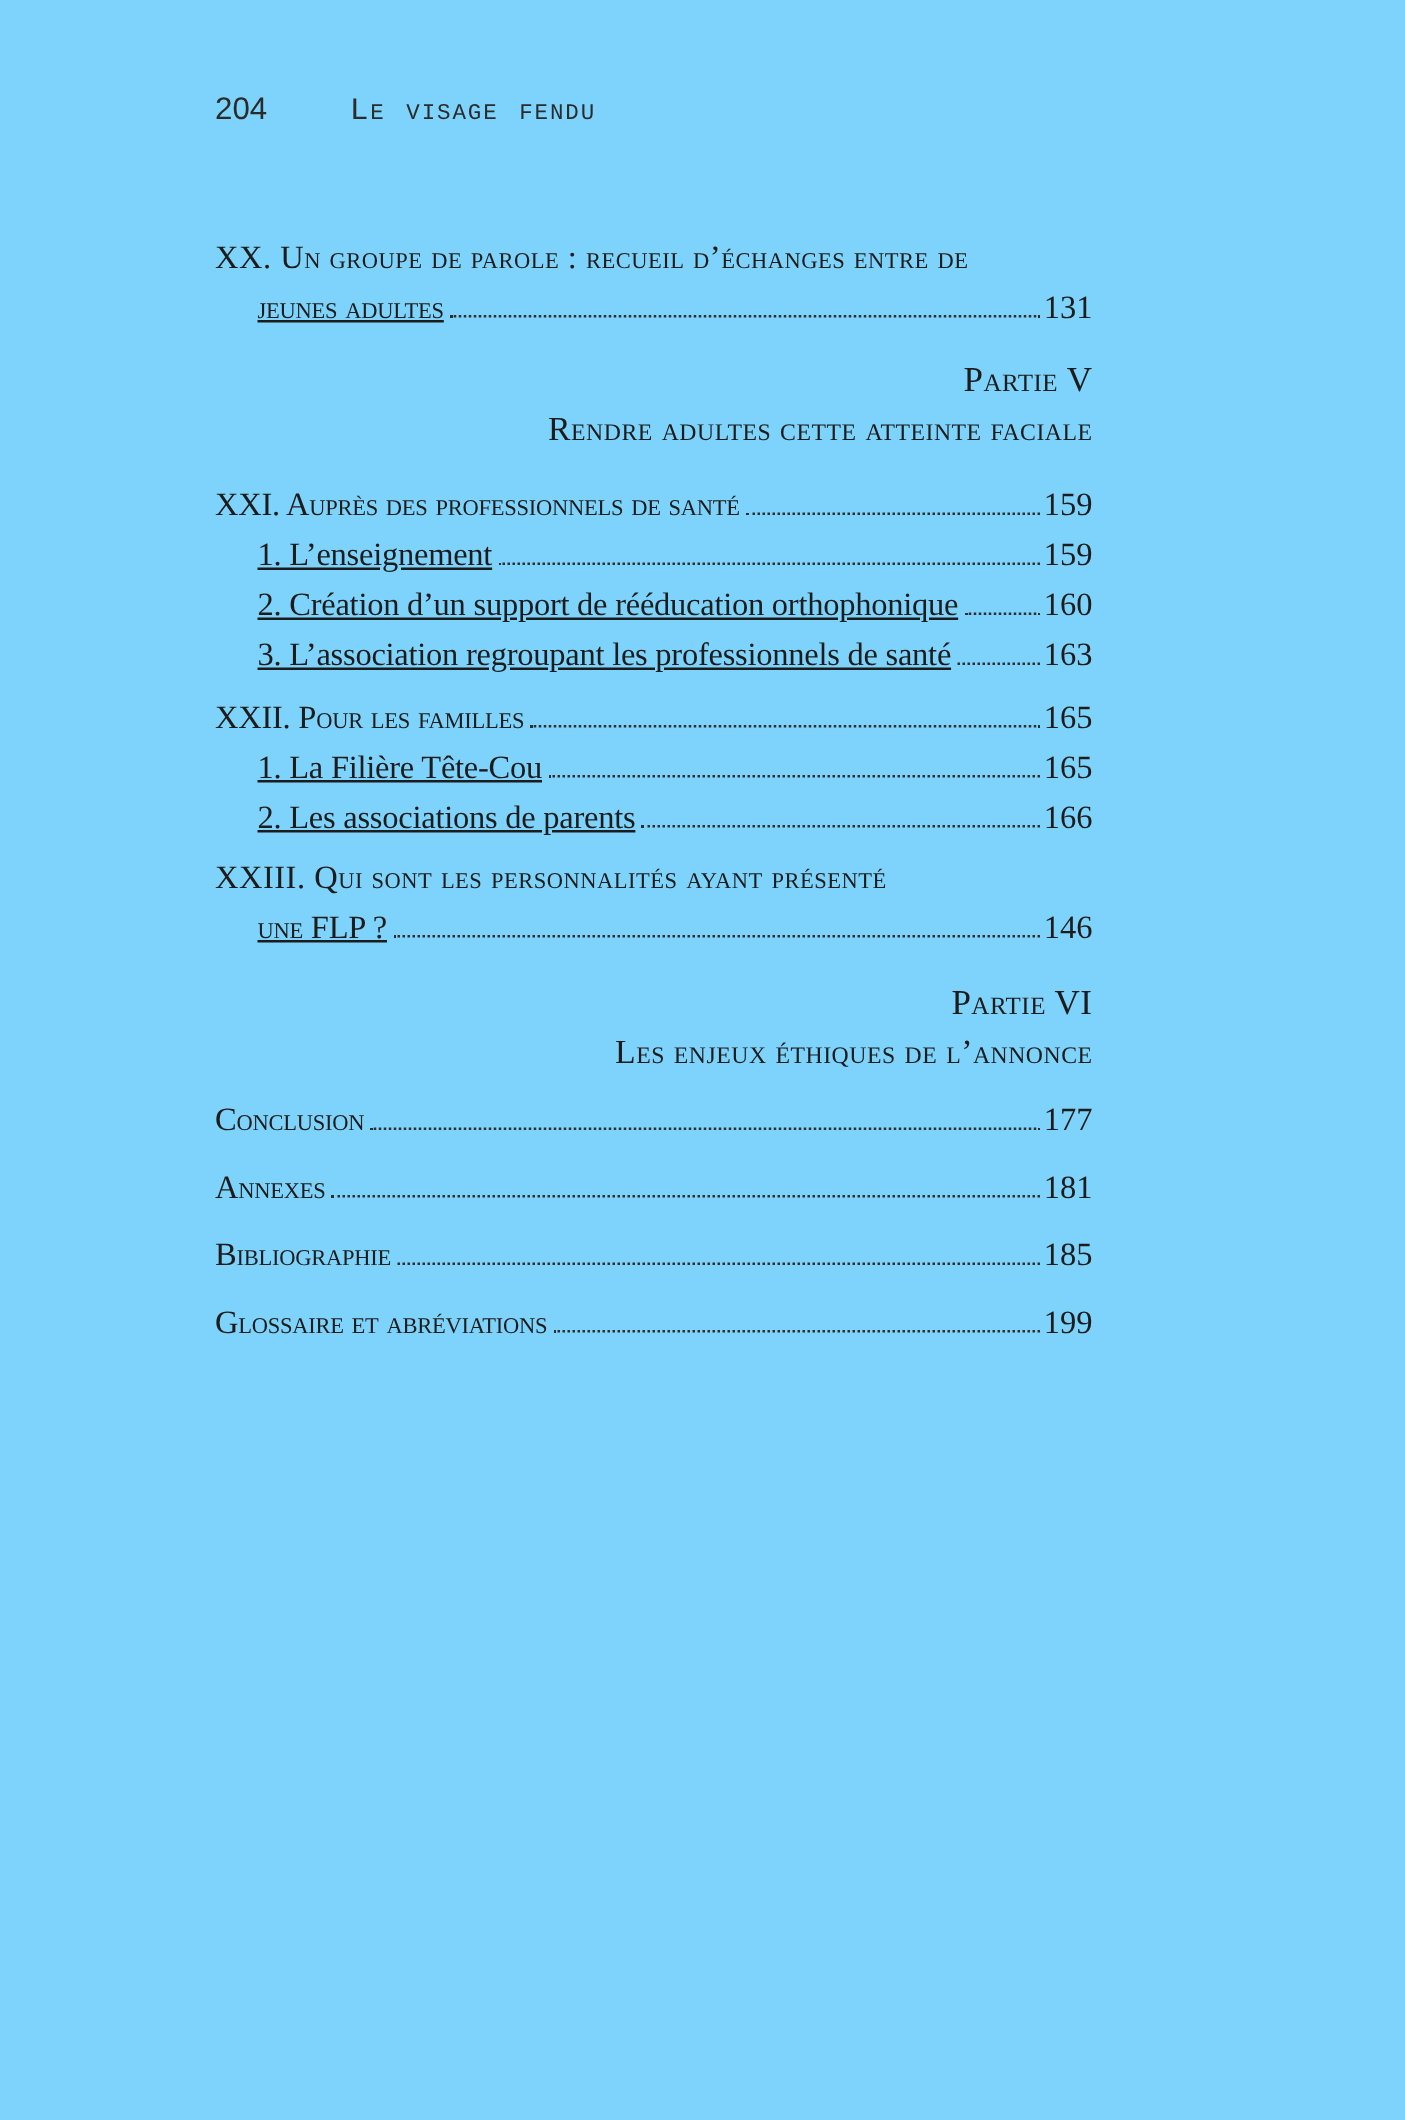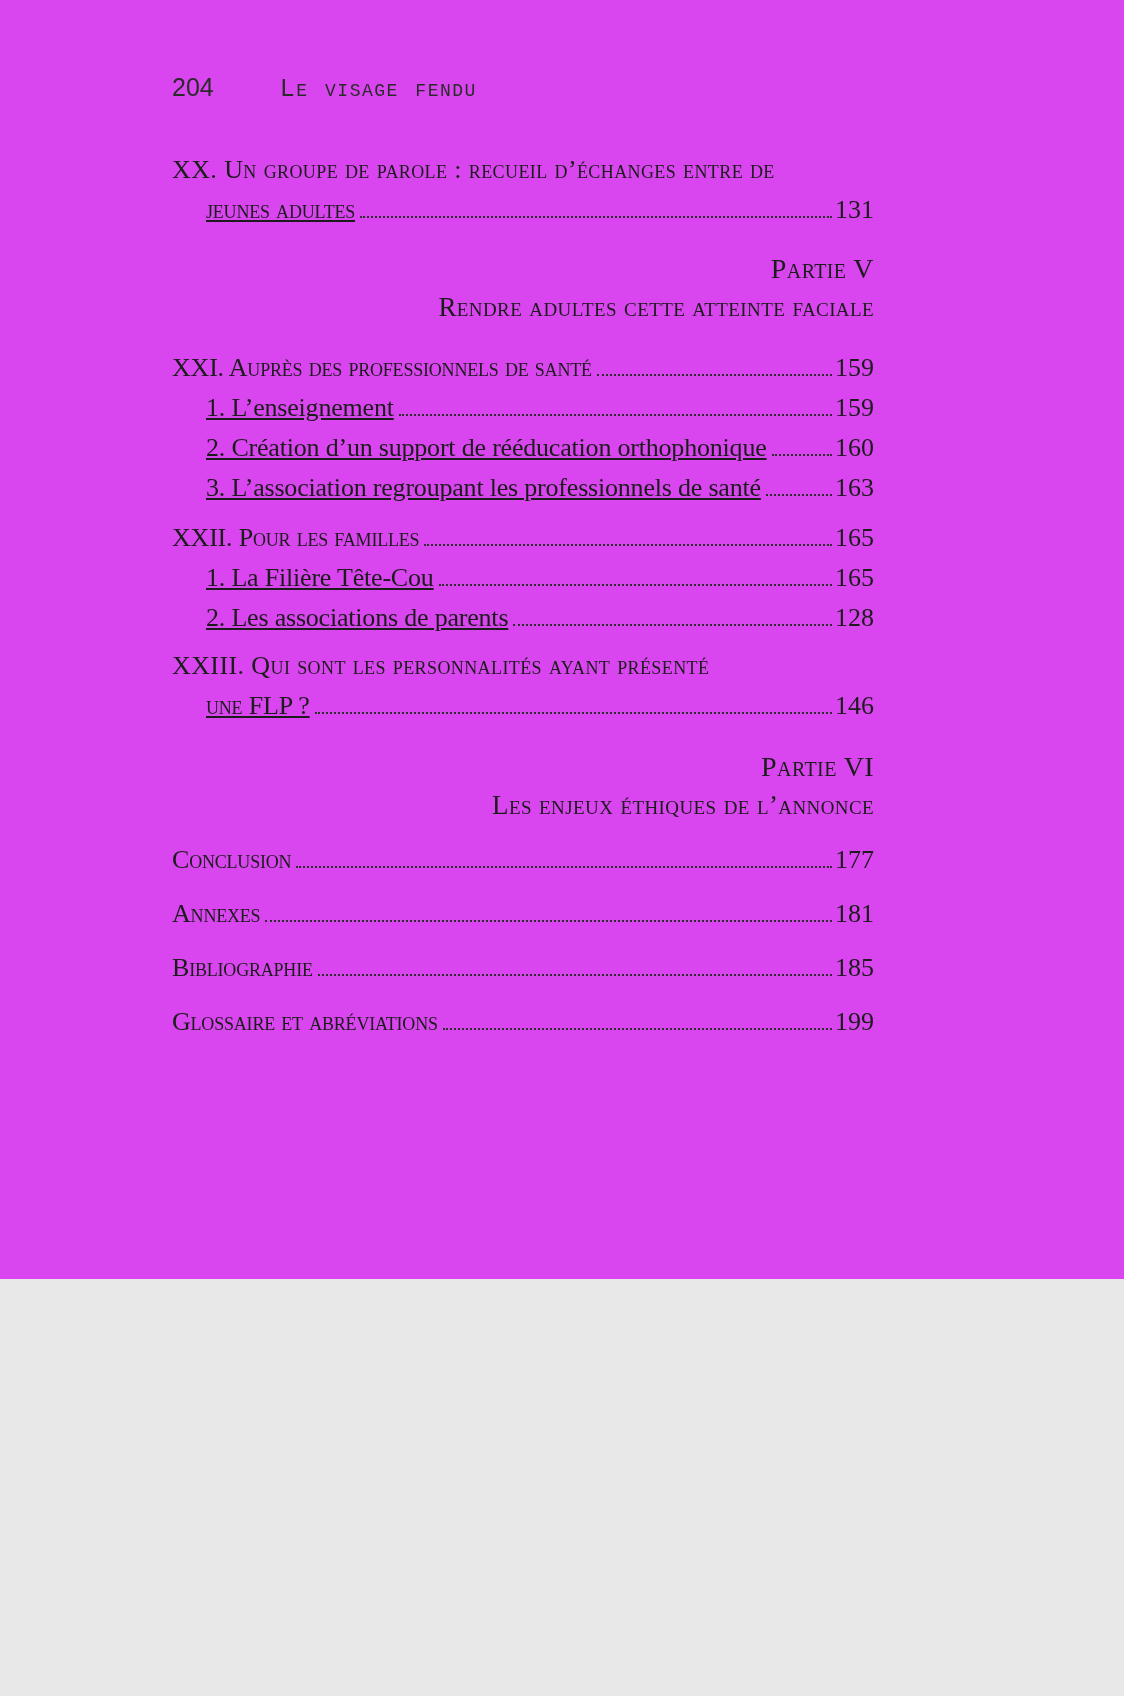--- a/index.html
+++ b/index.html
@@ -1,19 +1,19 @@
 <!DOCTYPE html>
 <html><head>
 <meta charset="utf-8">
 <style>
   html, body { margin: 0; padding: 0; background: #e8e8e8; }
   .page {
     width: 1124px;
-    height: 1279px;
-    background: #d946ef;
+    height: 1696px;
+    background: #7dd3fc;
     box-sizing: border-box;
     padding: 72px 250px 0 172px;
     font-family: "Liberation Serif", serif;
     color: #1c1c1c;
     position: relative;
     overflow: hidden;
   }
 
   
   .running-head {
@@ -45,21 +45,21 @@
     border-bottom: 2.6px dotted #2e2e2e;
     margin: 0 3px 0 5px;
   }
   .pagenum { flex: 0 0 auto; }
 
   
   .part { text-align: right; font-size: 27px; line-height: 38px; }
   .part-title { font-size: 28px; }
 
   
-  .mt-e0  { margin-top: 45px; }
+  .mt-e0  { margin-top: 82px; }
   .mt-e1  { margin-top: 20px; }
   .mt-e2  { margin-top: 22px; }
   .mt-sub { margin-top: 0px;  }
   .mt-e6  { margin-top: 10px; }
   .mt-e9  { margin-top: 8px;  }
   .mt-e10 { margin-top: 22px; }
   .mt-e11 { margin-top: 16px; }
   .mt-big { margin-top: 14px; }
 </style>
 </head>
@@ -133,21 +133,21 @@
         <span class="row-text indent">1. La Filière Tête-Cou</span>
         <span class="leader"></span>
         <span class="pagenum">165</span>
       </div>
     </section>
 
     <section class="entry mt-sub">
       <div class="row">
         <span class="row-text indent">2. Les associations de parents</span>
         <span class="leader"></span>
-        <span class="pagenum">128</span>
+        <span class="pagenum">166</span>
       </div>
     </section>
 
     <section class="entry mt-e9">
       <div class="sc nowrap">XXIII. Qui sont les personnalités ayant présenté</div>
       <div class="row">
         <span class="row-text sc indent">une FLP ?</span>
         <span class="leader"></span>
         <span class="pagenum">146</span>
       </div>

